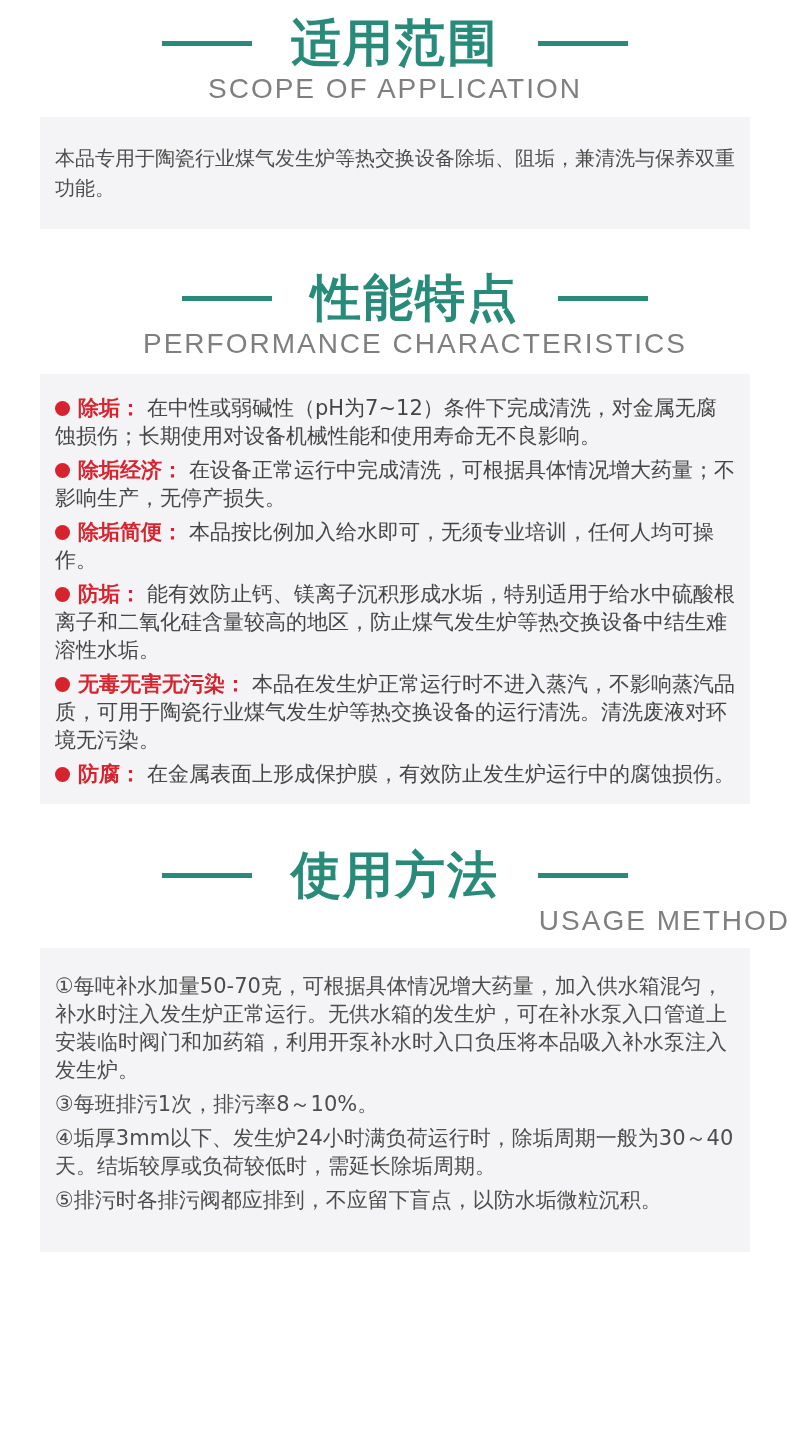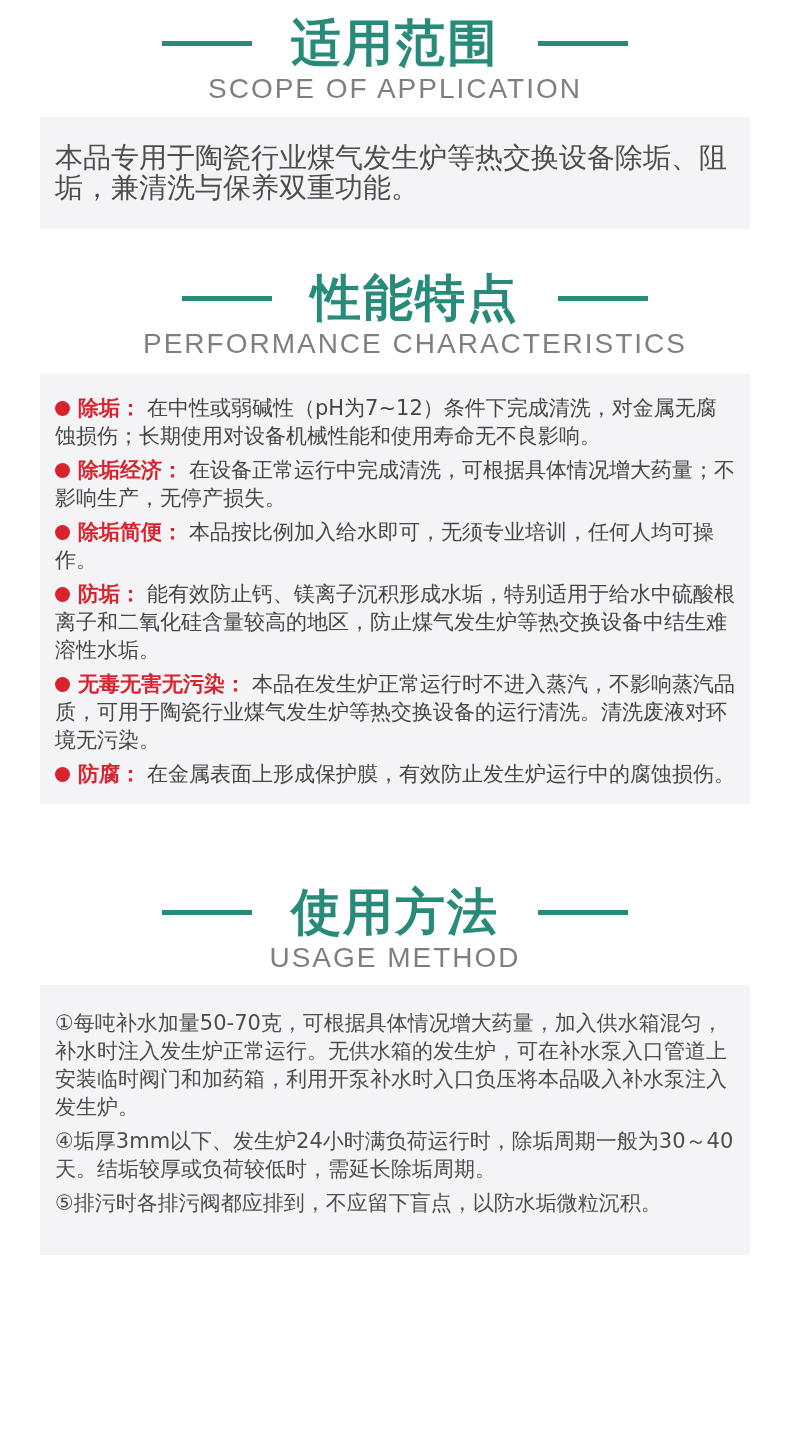--- a/index.html
+++ b/index.html
@@ -34,31 +34,31 @@
   .sec-subtitle{
     font-family:"Liberation Sans", sans-serif;
     font-size:28px;
     color:var(--subtitle-gray);
     letter-spacing:2px;
     line-height:24px;
     margin-top:4px;
   }
   .hdr-1{margin-top:13px;}
   .hdr-2{margin-top:39px;margin-left:40px;}
-  .hdr-3{margin-top:78px;}
+  .hdr-3{margin-top:41px;text-align:right;}
   .hdr-4{margin-top:12px;}
   
   .box{
     margin:0 40px;
     background:var(--box-bg);
   }
   .box-scope{
     margin-top:16px;
     padding:26px 15px;
-    font-size:28px;
+    font-size:20px;
     line-height:30px;
     color:var(--body-text);
   }
   .box-features{
     margin-top:18px;
     padding:20px 15px 10px 15px;
   }
   .feature{
     font-size:21px;
     line-height:28px;
@@ -143,18 +143,19 @@
     <div class="hdr-row">
       <span class="dash"></span>
       <span class="sec-title">使用方法</span>
       <span class="dash"></span>
     </div>
     <div class="sec-subtitle">USAGE METHOD</div>
   </div>
 
   <div class="box box-steps">
     <p class="step">①每吨补水加量50-70克，可根据具体情况增大药量，加入供水箱混匀，补水时注入发生炉正常运行。无供水箱的发生炉，可在补水泵入口管道上安装临时阀门和加药箱，利用开泵补水时入口负压将本品吸入补水泵注入发生炉。</p>
+    <p class="step">③每班排污1次，排污率8～10%。</p>
     <p class="step">④垢厚3mm以下、发生炉24小时满负荷运行时，除垢周期一般为30～40天。结垢较厚或负荷较低时，需延长除垢周期。</p>
     <p class="step">⑤排污时各排污阀都应排到，不应留下盲点，以防水垢微粒沉积。</p>
   </div>
 
 
 </div>
 
 </body></html>

